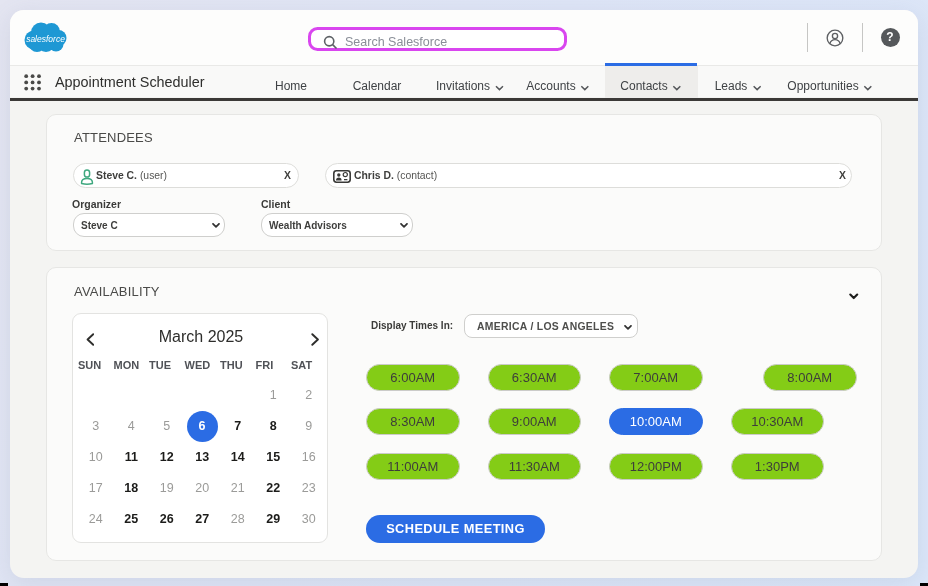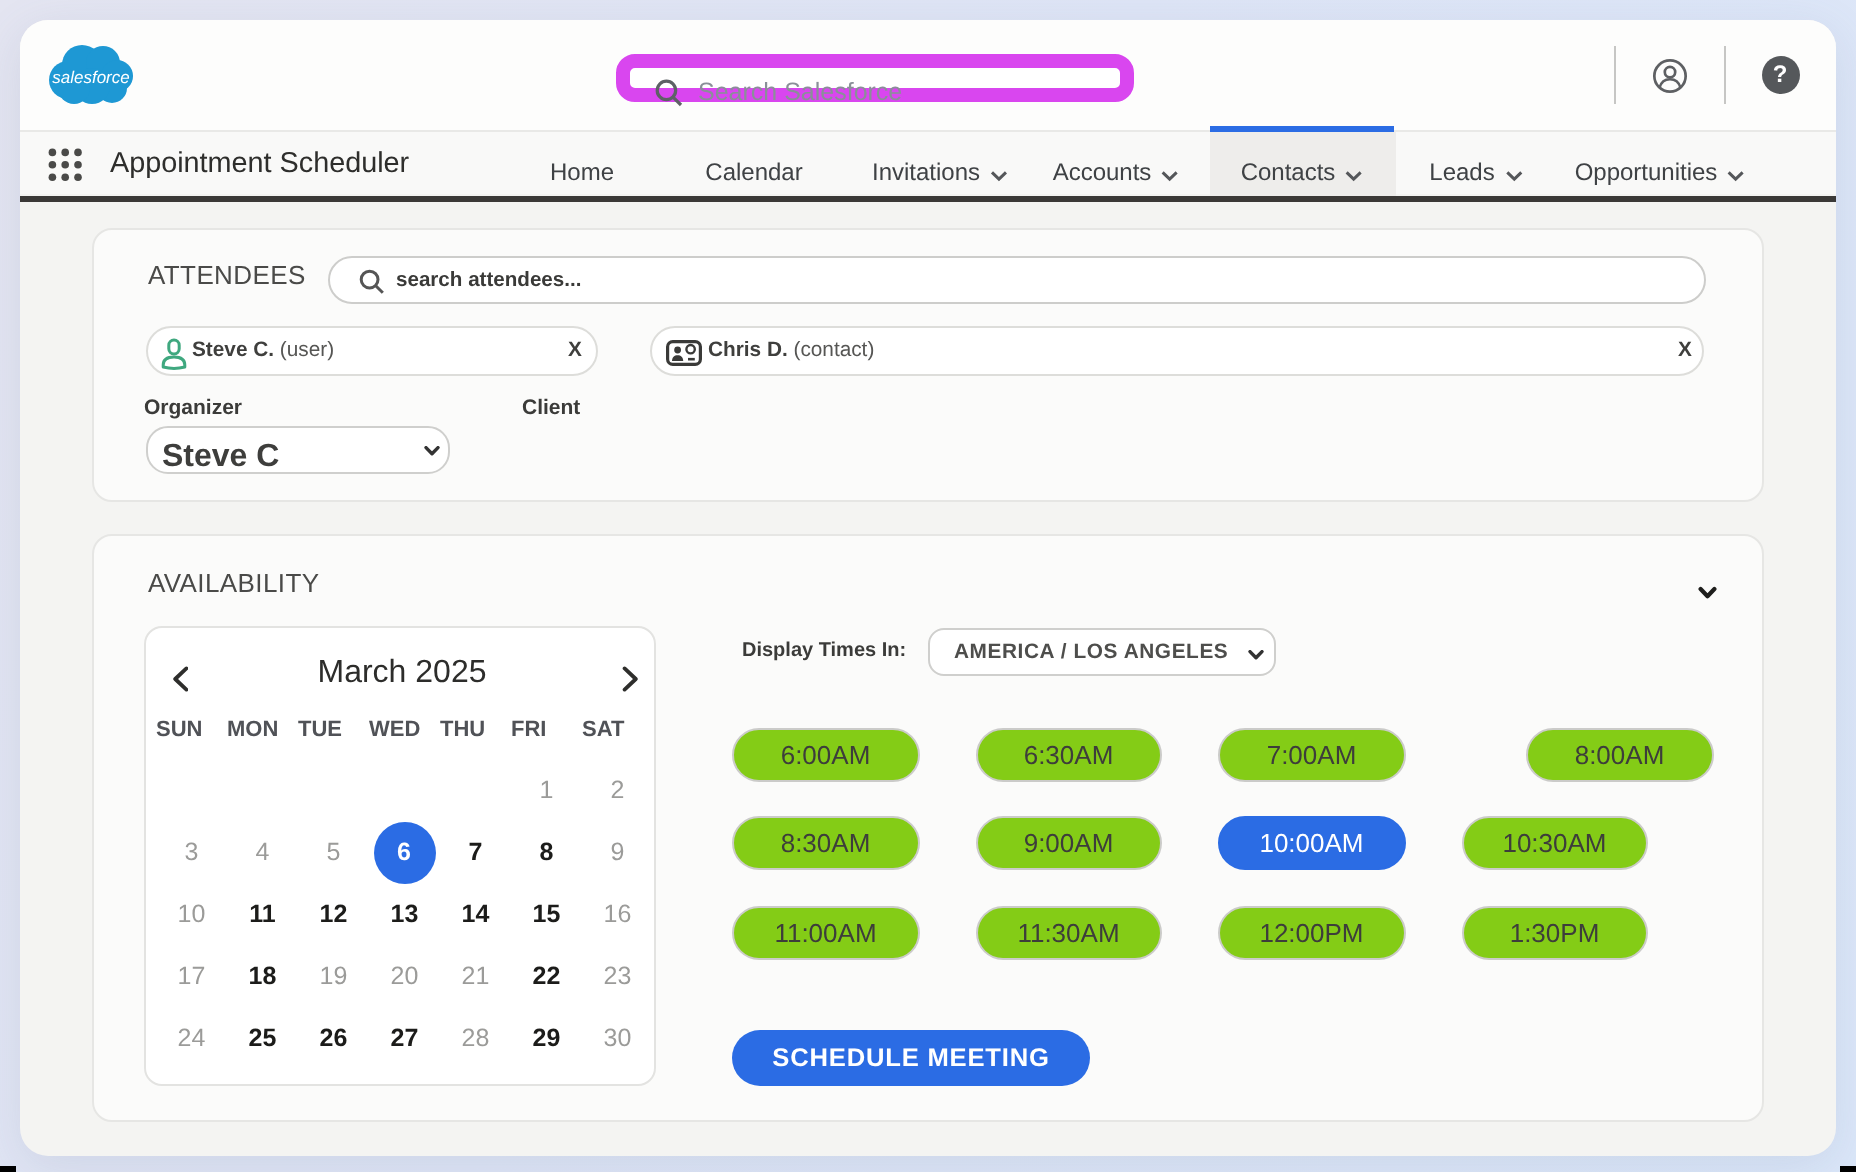--- a/index.html
+++ b/index.html
@@ -11,21 +11,21 @@
 }
 .page {
   position:absolute; left:10px; top:10px; width:908px; height:568px;
   background:#f4f4f2; border-radius:14px; overflow:hidden; box-shadow:0 6px 24px rgba(100,115,150,.14);
 }
 .abs { position:absolute; }
 
 .topbar { position:absolute; left:0; top:0; width:908px; height:55px; background:#fdfdfc; }
 .searchbar {
   position:absolute; left:298px; top:17px; width:259px; height:24px;
-  background:#fff; border:7px solid #d946ef; border-radius:9.5px;
+  background:#fff; border:3px solid #d946ef; border-radius:9.5px;
 }
 .searchbar span {
   position:absolute; left:34px; top:4.5px; font-size:12.5px; color:#8a8f98;
 }
 .vsep { position:absolute; top:13px; width:1px; height:29px; background:#c6c6c4; }
 .qcircle {
   position:absolute; left:870.5px; top:18px; width:19px; height:19px; border-radius:50%;
   background:#55585b; color:#fff; font-size:12px; font-weight:bold;
   text-align:center; line-height:19px;
 }
@@ -60,21 +60,21 @@
 .chip {
   position:absolute; top:48px; height:25px;
   background:#fff; border:1px solid #ddddda; border-radius:12.5px;
 }
 .chip .nm { position:absolute; top:6px; font-size:10.4px; color:#3f3f3d; white-space:nowrap; }
 .chip .x { position:absolute; top:6px; font-size:10.4px; font-weight:bold; color:#3f3f3d; }
 .lbl { position:absolute; font-size:10.5px; font-weight:bold; color:#3b3b39; }
 .sel {
   position:absolute; height:24px; background:#fff; border:1px solid #cfcfcd; border-radius:11px;
 }
-.sel span { position:absolute; left:7px; top:5.5px; font-size:16px; font-weight:bold; color:#3e3e3c; }
+.sel span { position:absolute; left:7px; top:5.5px; font-size:10px; font-weight:bold; color:#3e3e3c; }
 .sel svg { position:absolute; right:4.5px; top:9px; }
 
 .cal {
   position:absolute; left:25px; top:45px; width:256px; height:230px;
   background:#fff; border:1px solid #e3e3e1; border-radius:9px;
 }
 .cal-title { position:absolute; left:0; top:14px; width:256px; text-align:center; font-size:16px; color:#2d2d2b; }
 .cal-days { position:absolute; left:5px; top:45px; width:248.5px; height:16px; }
 .cal-days span { float:left; width:35.5px; text-align:left; font-size:11px; font-weight:bold; color:#505257; }
 .cal-grid { position:absolute; left:5px; top:66px; width:248.5px; }
@@ -166,27 +166,20 @@
   <div class="navitem" style="left:728px">Leads<svg width="9" height="6" viewBox="0 0 9 6" fill="none" stroke="#55575a" stroke-width="1.5">
         <path d="M1 1.2 L4.5 4.6 L8 1.2"></path>
       </svg></div>
   <div class="navitem" style="left:820px">Opportunities<svg width="9" height="6" viewBox="0 0 9 6" fill="none" stroke="#55575a" stroke-width="1.5">
         <path d="M1 1.2 L4.5 4.6 L8 1.2"></path>
       </svg></div>
   <div class="navdark"></div>
 
   <div class="card" style="top:104px;height:137px">
     <div class="seclabel" style="left:27px;top:15px">ATTENDEES</div>
-    <div class="att-search">
-      <svg class="abs" style="left:13.5px;top:5px" width="14" height="14" viewBox="0 0 14 14" fill="none" stroke="#555" stroke-width="1.5">
-        <circle cx="5.8" cy="5.8" r="4.2"></circle>
-          <line x1="9" y1="9" x2="12.4" y2="12.4"></line>
-      </svg>
-      <span>search attendees...</span>
-    </div>
     <div class="chip" style="left:26px;width:226px">
       <svg class="abs" style="left:6px;top:4.5px" width="14" height="16" viewBox="0 0 14 16" fill="none" stroke="#3fa87f" stroke-width="1.5" stroke-linejoin="round" stroke-linecap="round">
         <rect x="4.4" y="1" width="5.2" height="7" rx="2.6"></rect>
         <path d="M1.6 14.5 v-1 c0-2.6 1.8-4 5.4-4 s5.4 1.4 5.4 4 v1 q-2.7 .7 -5.4 .7 t-5.4 -.7 z"></path>
       </svg>
       <span class="nm" style="left:22px"><b>Steve C.</b> <span style="color:#565654">(user)</span></span>
       <span class="x" style="left:210px">X</span>
     </div>
     <div class="chip" style="left:278px;width:527px">
       <svg class="abs" style="left:7px;top:6px" width="18" height="13" viewBox="0 0 18 13">
@@ -200,20 +193,26 @@
       <span class="x" style="left:513px">X</span>
     </div>
     <div class="lbl" style="left:25px;top:83px">Organizer</div>
     <div class="sel" style="left:26px;top:98px;width:152px">
       <span>Steve C</span>
       <svg width="8" height="5" viewBox="0 0 8 5" fill="none" stroke="#333" stroke-width="1.7" stroke-linecap="round" stroke-linejoin="round">
           <path d="M1 .8 L4 3.9 L7 .8"></path>
         </svg>
     </div>
     <div class="lbl" style="left:214px;top:83px">Client</div>
+    <div class="sel" style="left:214px;top:98px;width:152px">
+      <span>Wealth Advisors</span>
+      <svg width="8" height="5" viewBox="0 0 8 5" fill="none" stroke="#333" stroke-width="1.7" stroke-linecap="round" stroke-linejoin="round">
+          <path d="M1 .8 L4 3.9 L7 .8"></path>
+        </svg>
+    </div>
   </div>
 
   <div class="card" style="top:257px;height:294px">
     <div class="seclabel" style="left:27px;top:15.5px">AVAILABILITY</div>
     <svg class="abs" style="left:802px;top:24.5px" width="9.5" height="8" viewBox="0 0 9.5 8" fill="none" stroke="#1e1e1c" stroke-width="2.1" stroke-linecap="round" stroke-linejoin="round">
         <path d="M1.3 1.5 L4.75 5.1 L8.2 1.5"></path>
       </svg>
 
     <div class="cal">
       <svg class="abs" style="left:12.5px;top:19px" width="8.5" height="13" viewBox="0 0 8.5 13" fill="none" stroke="#2e2e2c" stroke-width="1.9" stroke-linecap="round" stroke-linejoin="round">

